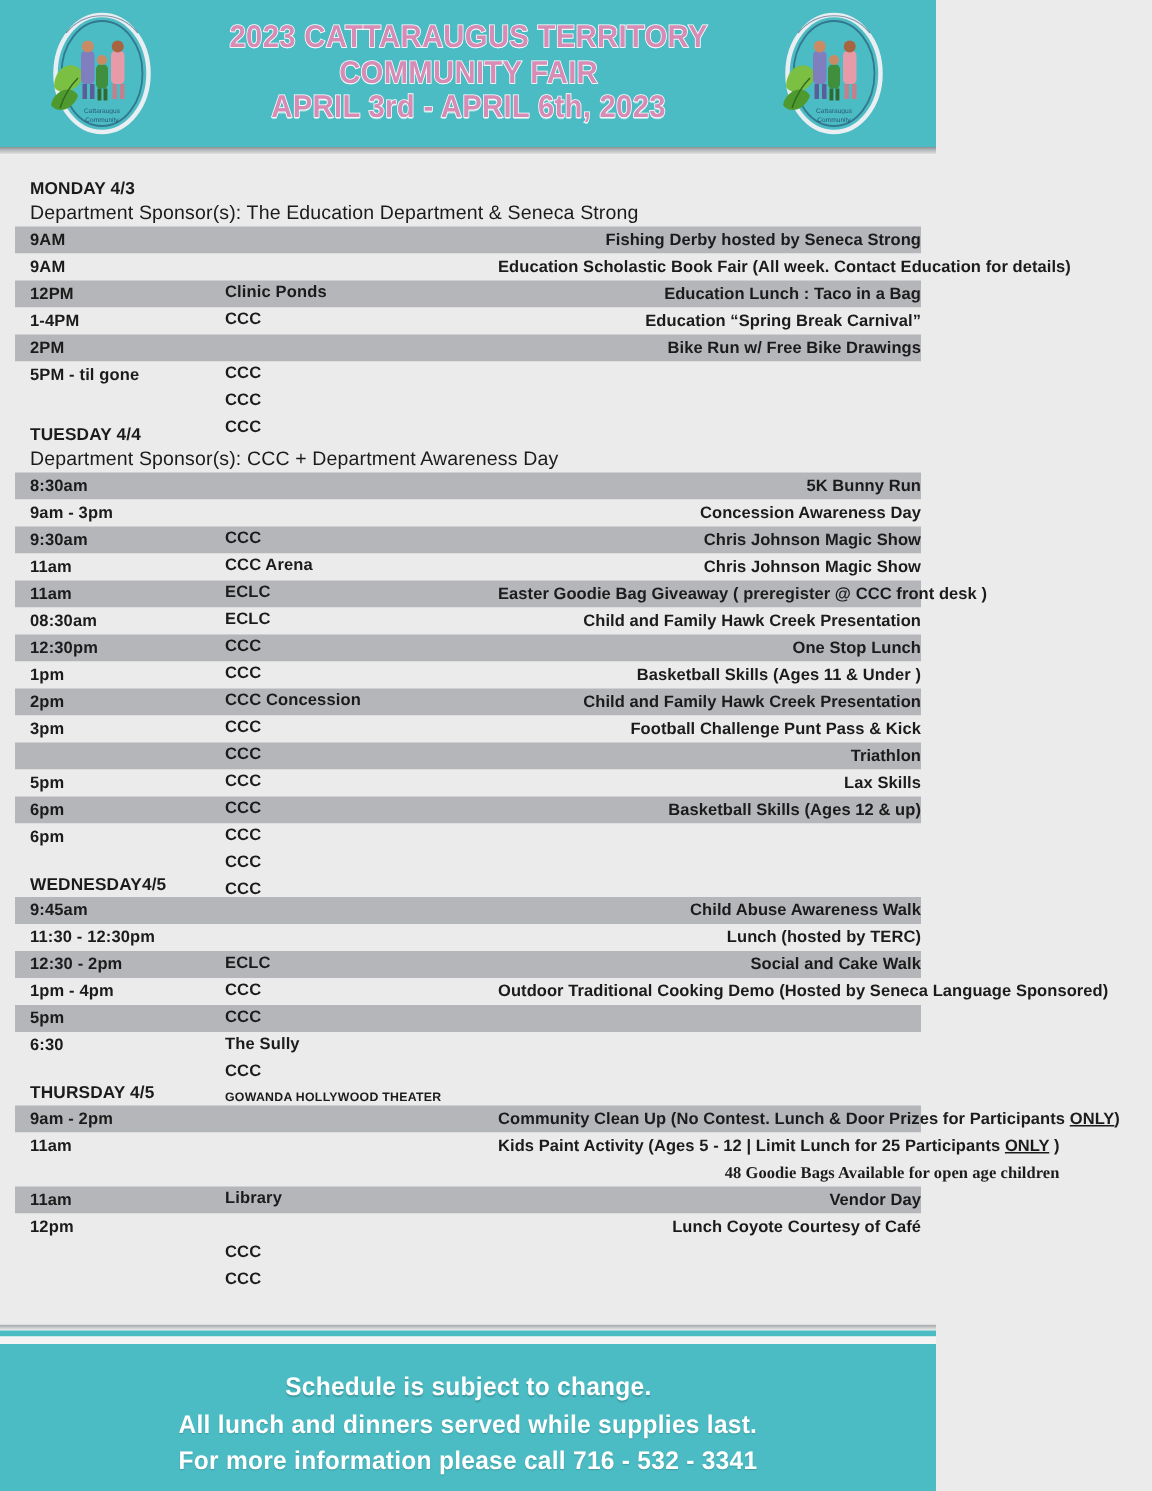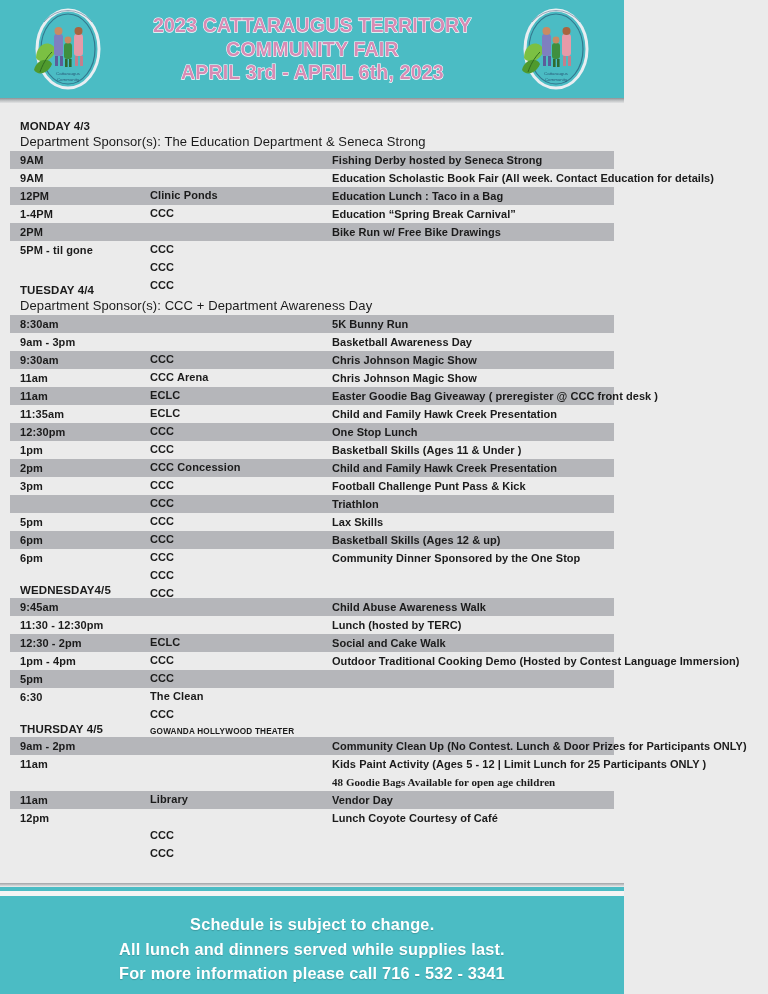--- a/index.html
+++ b/index.html
@@ -112,27 +112,29 @@
   .cell-loc {
     width: 182px;
     flex: 0 0 182px;
     letter-spacing: 0.1px;
     margin-top: 35px;
   }
   .cell-event {
     flex: 1 1 auto;
     letter-spacing: 0.05px;
     white-space: nowrap;
+    text-align: right;
   }
   .cell-loc.small {
     font-size: 8.2px;
     letter-spacing: 0.2px;
   }
   .cell-event .only {
     font-weight: bold;
+    text-decoration: underline;
   }
   .event-sub { display: block; line-height: 18px; font-family: Liberation Serif, serif; }
   .gap-lg { height: 22px; }
   .gap-md { height: 14px; }
 
   
   .footer-rule {
     height: 4px;
     background: linear-gradient(to bottom, #9fa2a5 0%, #cfd1d3 60%, #efefef 100%);
   }
@@ -270,39 +272,39 @@
           <div class="day-sponsor">Department Sponsor(s): CCC + Department Awareness Day</div>
           <div class="rows">
             <div class="row shade-dark">
               <div class="cell-time">8:30am</div>
               <div class="cell-loc">CCC</div>
               <div class="cell-event">5K Bunny Run</div>
             </div>
             <div class="row shade-light">
               <div class="cell-time">9am - 3pm</div>
               <div class="cell-loc">CCC Arena</div>
-              <div class="cell-event">Basketball Awareness Day</div>
+              <div class="cell-event">Concession Awareness Day</div>
             </div>
             <div class="row shade-dark">
               <div class="cell-time">9:30am</div>
               <div class="cell-loc">ECLC</div>
               <div class="cell-event">Chris Johnson Magic Show</div>
             </div>
             <div class="row shade-light">
               <div class="cell-time">11am</div>
               <div class="cell-loc">ECLC</div>
               <div class="cell-event">Chris Johnson Magic Show</div>
             </div>
             <div class="row shade-dark">
               <div class="cell-time">11am</div>
               <div class="cell-loc">CCC</div>
               <div class="cell-event">Easter Goodie Bag Giveaway ( preregister @ CCC front desk )</div>
             </div>
             <div class="row shade-light">
-              <div class="cell-time">11:35am</div>
+              <div class="cell-time">08:30am</div>
               <div class="cell-loc">CCC</div>
               <div class="cell-event">Child and Family Hawk Creek Presentation</div>
             </div>
             <div class="row shade-dark">
               <div class="cell-time">12:30pm</div>
               <div class="cell-loc">CCC Concession</div>
               <div class="cell-event">One Stop Lunch</div>
             </div>
             <div class="row shade-light">
               <div class="cell-time">1pm</div>
@@ -330,21 +332,20 @@
               <div class="cell-event">Lax Skills</div>
             </div>
             <div class="row shade-dark">
               <div class="cell-time">6pm</div>
               <div class="cell-loc">CCC</div>
               <div class="cell-event">Basketball Skills (Ages 12 &amp; up)</div>
             </div>
             <div class="row shade-light">
               <div class="cell-time">6pm</div>
               <div class="cell-loc">CCC</div>
-              <div class="cell-event">Community Dinner Sponsored by the One Stop</div>
             </div>
           </div>
         </div>
         <div class="gap-md"></div>
         <div class="day-block">
           <div class="day-title">WEDNESDAY4/5</div>
           <div class="rows">
             <div class="row shade-dark">
               <div class="cell-time">9:45am</div>
               <div class="cell-loc">ECLC</div>
@@ -355,22 +356,22 @@
               <div class="cell-loc">CCC</div>
               <div class="cell-event">Lunch (hosted by TERC)</div>
             </div>
             <div class="row shade-dark">
               <div class="cell-time">12:30 - 2pm</div>
               <div class="cell-loc">CCC</div>
               <div class="cell-event">Social and Cake Walk</div>
             </div>
             <div class="row shade-light">
               <div class="cell-time">1pm - 4pm</div>
-              <div class="cell-loc">The Clean</div>
-              <div class="cell-event">Outdoor Traditional Cooking Demo (Hosted by Contest Language Immersion)</div>
+              <div class="cell-loc">The Sully</div>
+              <div class="cell-event">Outdoor Traditional Cooking Demo (Hosted by Seneca Language Sponsored)</div>
             </div>
             <div class="row shade-dark">
               <div class="cell-time">5pm</div>
               <div class="cell-loc">CCC</div>
             </div>
             <div class="row shade-light">
               <div class="cell-time">6:30</div>
               <div class="cell-loc small">GOWANDA HOLLYWOOD THEATER</div>
             </div>
           </div>

